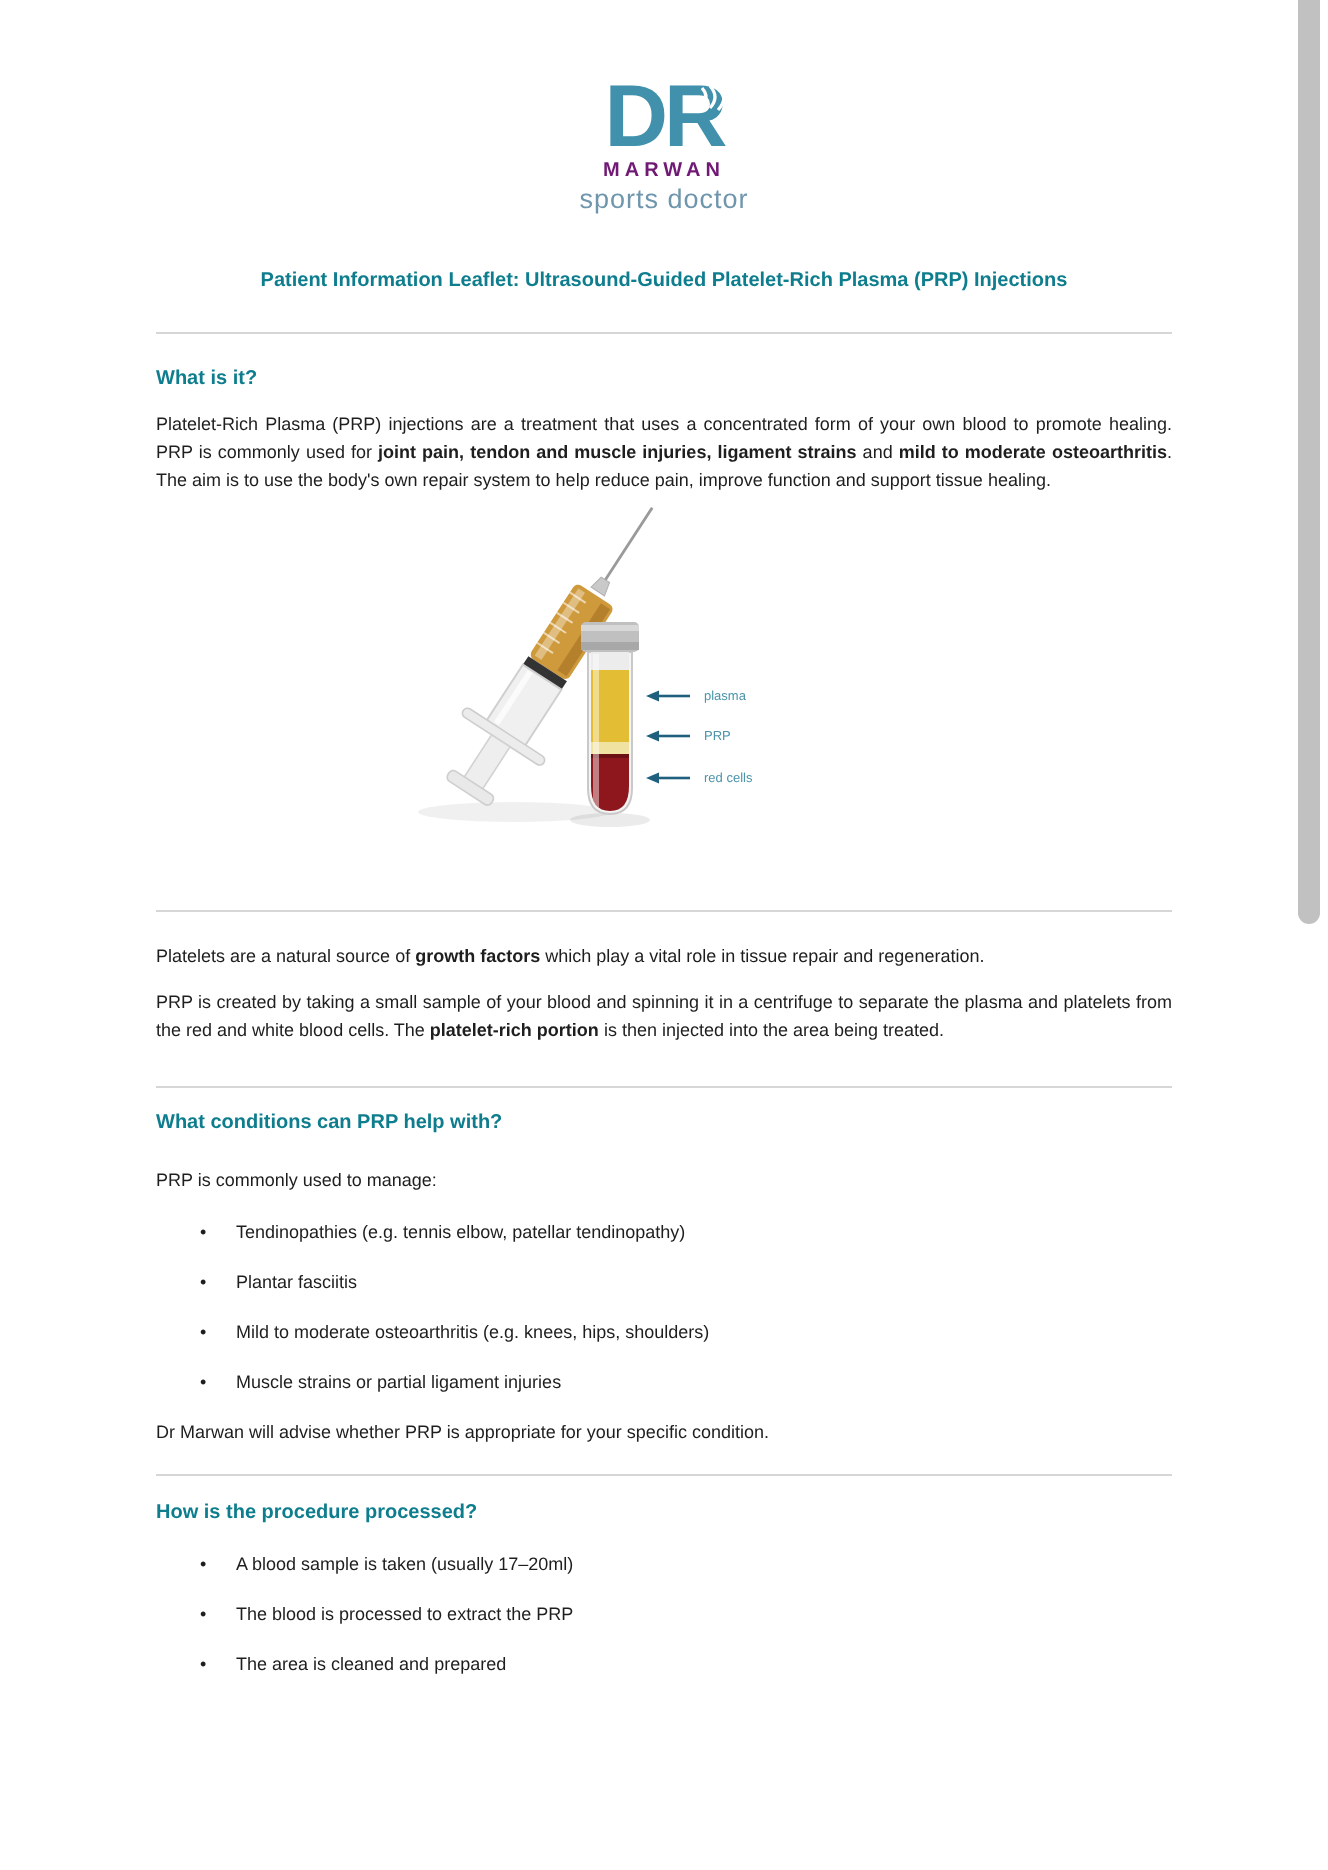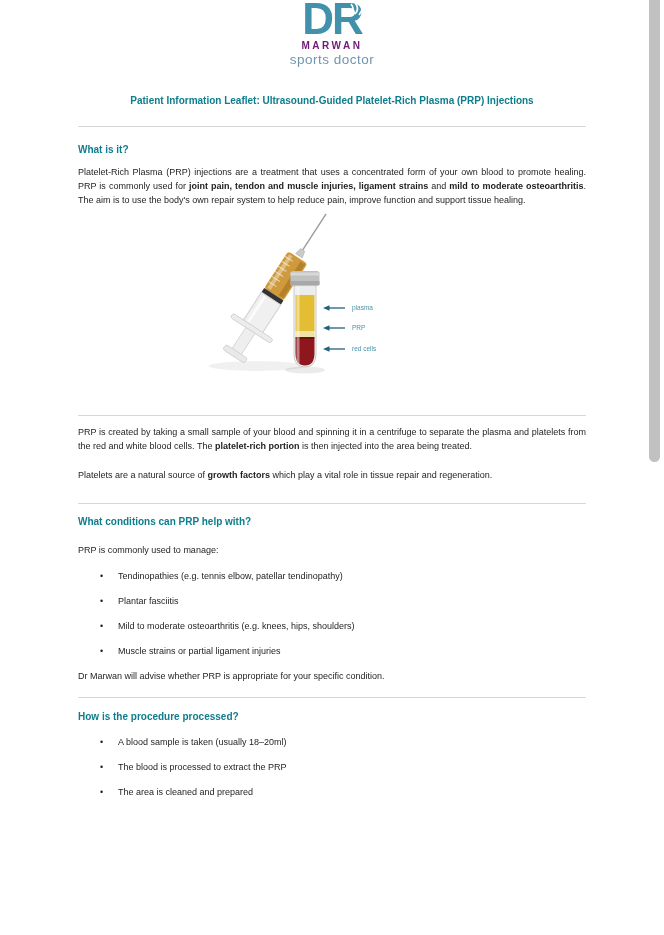--- a/index.html
+++ b/index.html
@@ -4,21 +4,21 @@
 <style>
   * { margin: 0; padding: 0; box-sizing: border-box; }
   html, body { width: 664px; height: 935px; }
   body {
     background: #ffffff;
     font-family: "Liberation Sans", sans-serif;
     color: #1e1e1e;
     position: relative;
     overflow: hidden;
   }
-  .page { width: 664px; height: 935px; position: relative; }
+  .page { width: 664px; height: 935px; padding-top: 40px; position: relative; }
 
   
   .logo-block { text-align: center; line-height: 1; }
   .logo-dr {
     display: inline-block; position: relative;
     font-size: 44px; font-weight: 800; letter-spacing: -2px;
     color: #4191ac; line-height: 38px;
   }
   .logo-waves { position: absolute; top: 1px; right: -1px; }
   .logo-name {
@@ -169,22 +169,22 @@
         <text x="147" y="117">PRP</text>
         <text x="147" y="138">red cells</text>
       </svg>
     </div>
   </div>
 
   <hr class="rule rule-2">
 
   <div class="content">
 
+    <p class="para single mt-lg"><span>Platelets are a natural source of </span><span class="b">growth factors</span><span> which play a vital role in tissue repair and regeneration.</span></p>
     <p class="para"><span>PRP is created by taking a small sample of your blood and spinning it in a centrifuge to separate the plasma and platelets from the red and white blood cells. The </span><span class="b">platelet-rich portion</span><span> is then injected into the area being treated.</span></p>
-    <p class="para single mt-lg"><span>Platelets are a natural source of </span><span class="b">growth factors</span><span> which play a vital role in tissue repair and regeneration.</span></p>
   </div>
 
   <hr class="rule rule-3">
 
   <div class="content">
 
     <div class="sec-heading mt-h3">What conditions can PRP help with?</div>
     <p class="para single mt-lg">PRP is commonly used to manage:</p>
     <ul class="bullets">
         <li>
@@ -208,21 +208,21 @@
   </div>
 
   <hr class="rule rule-4">
 
   <div class="content">
 
     <div class="sec-heading mt-h4">How is the procedure processed?</div>
     <ul class="bullets">
         <li>
           <span class="dot">•</span>
-          <span>A blood sample is taken (usually 18–20ml)</span>
+          <span>A blood sample is taken (usually 17–20ml)</span>
         </li>
         <li>
           <span class="dot">•</span>
           <span>The blood is processed to extract the PRP</span>
         </li>
         <li>
           <span class="dot">•</span>
           <span>The area is cleaned and prepared</span>
         </li>
       </ul>

